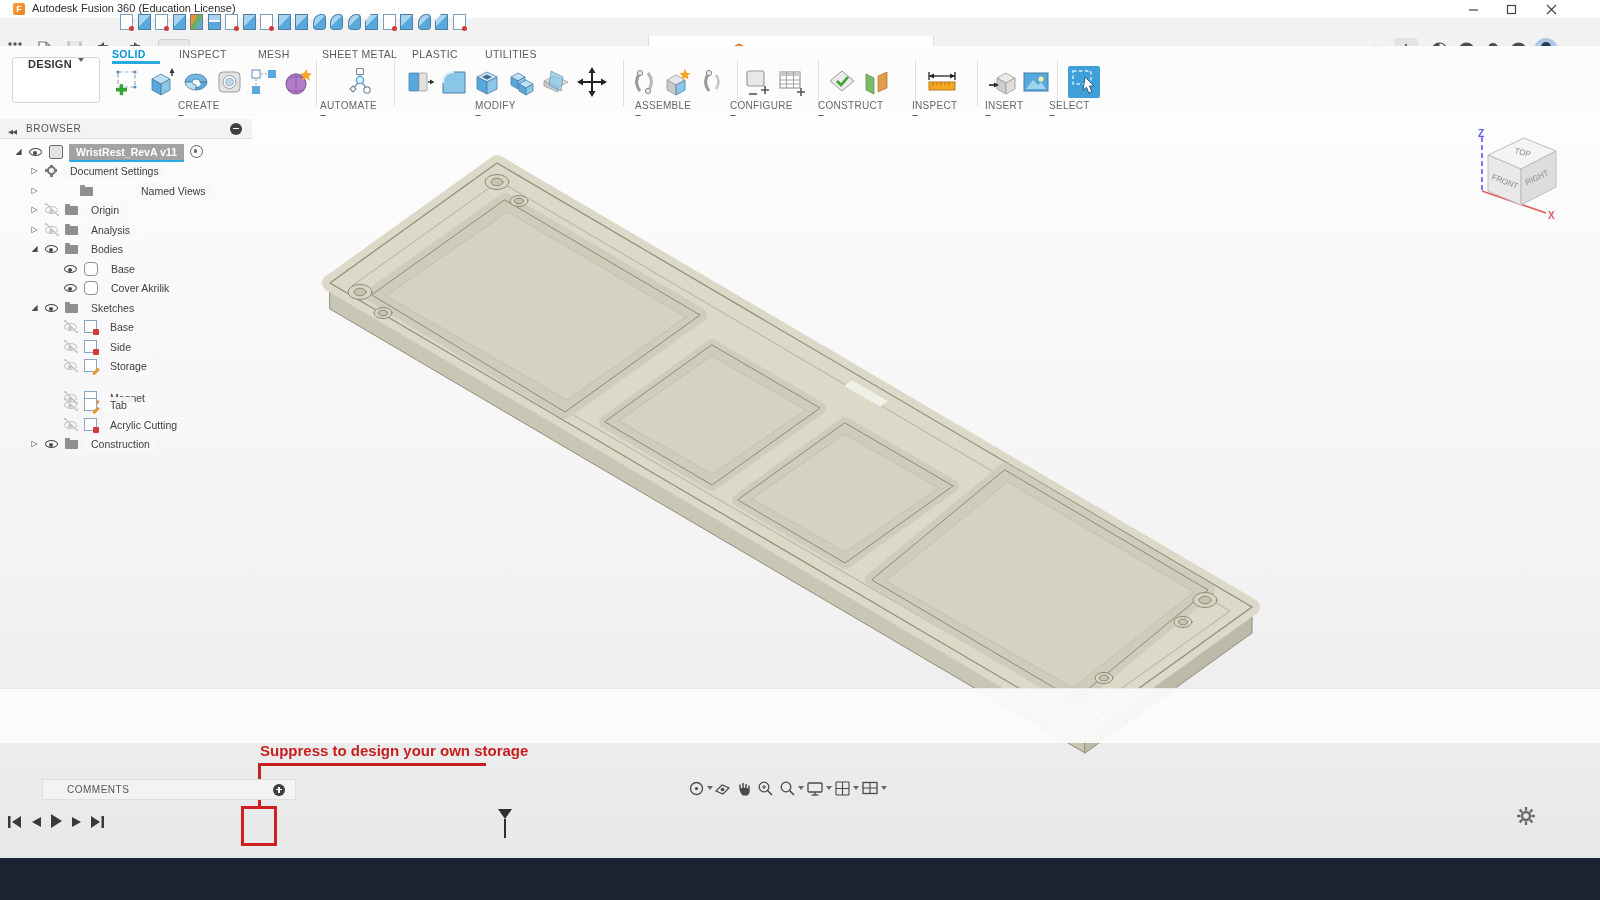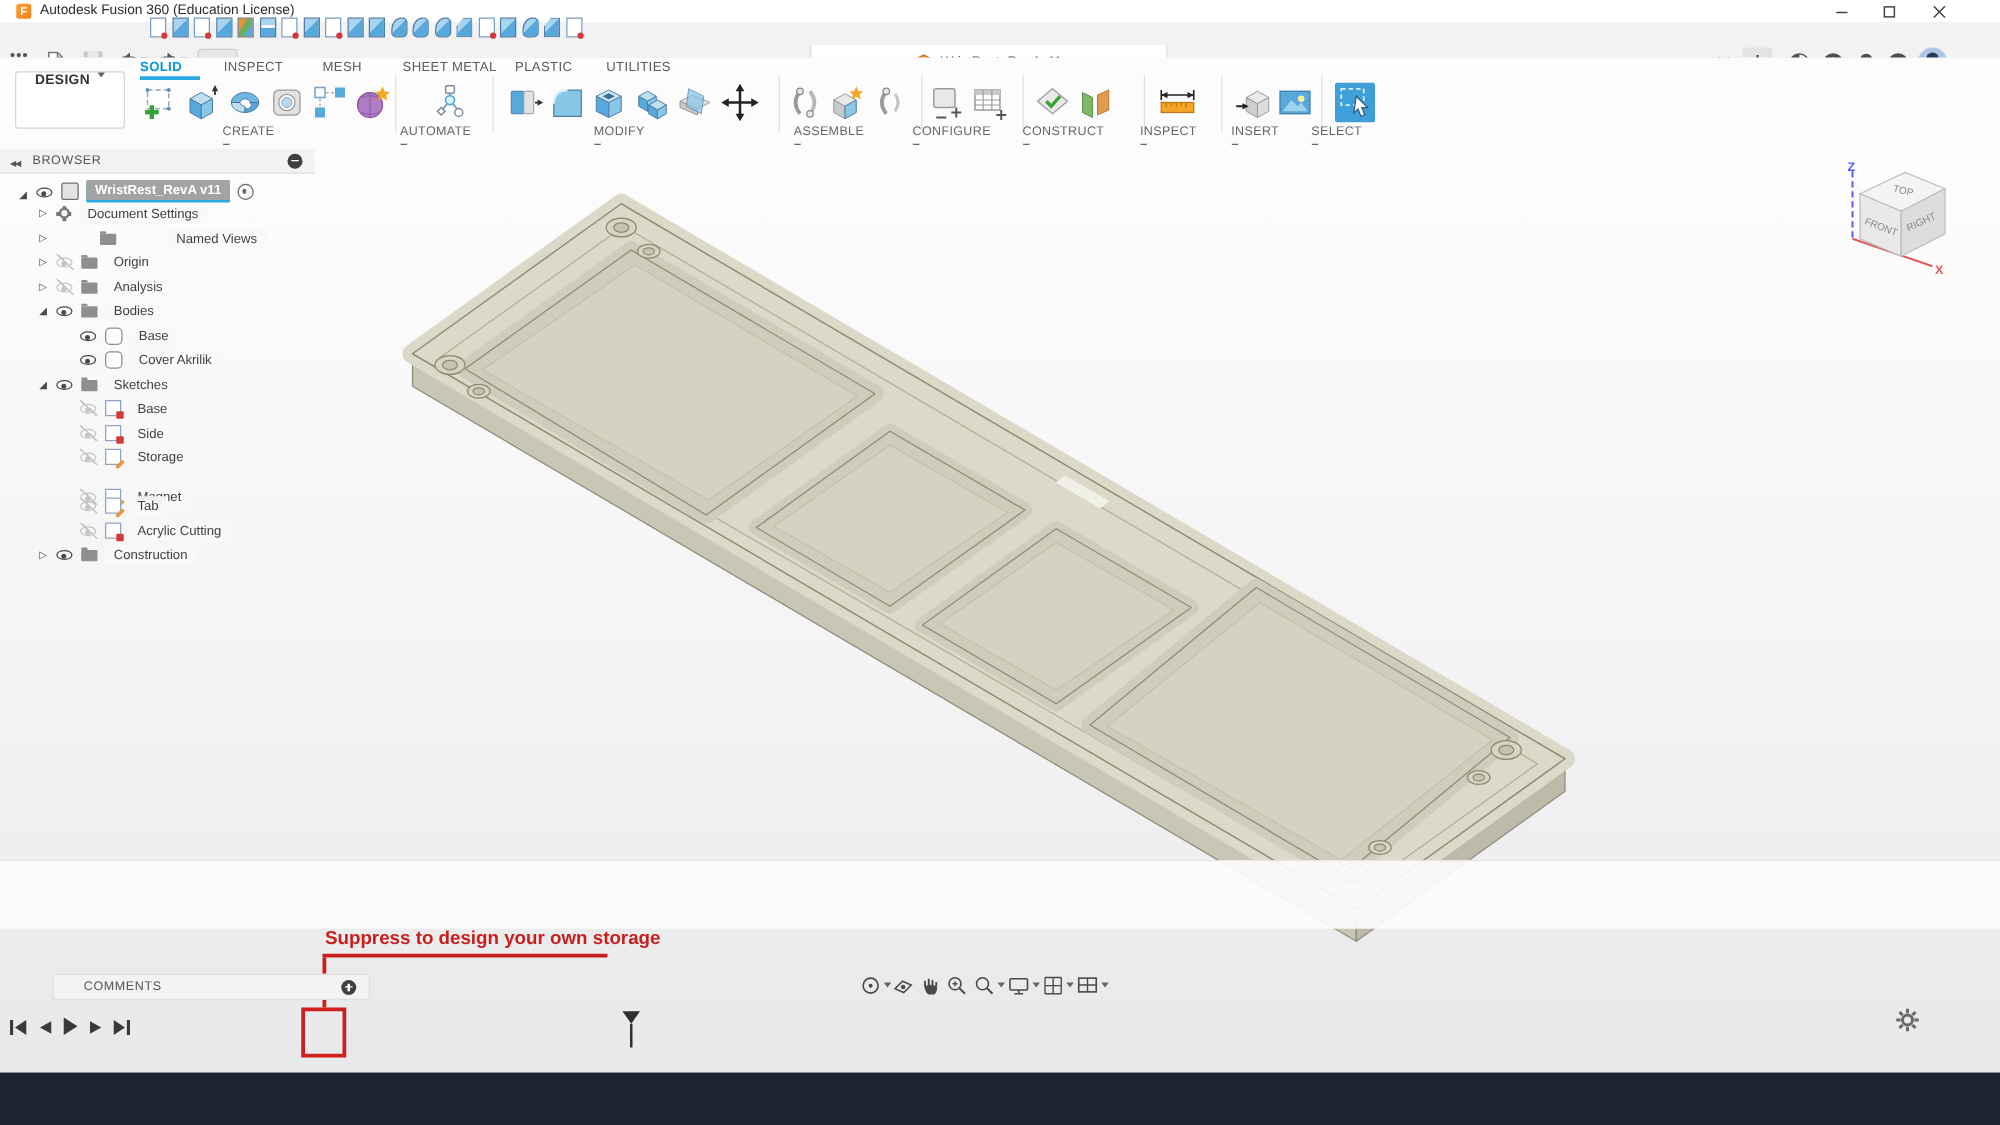--- a/index.html
+++ b/index.html
@@ -540,21 +540,21 @@
       <text x="74" y="30" font-size="8" fill="#8a8a8a" text-anchor="middle" font-family="Liberation Sans,sans-serif" transform="rotate(14 74 30)">TOP</text>
       <text x="56" y="59" font-size="8" fill="#8a8a8a" text-anchor="middle" font-family="Liberation Sans,sans-serif" transform="rotate(21 56 59)">FRONT</text>
       <text x="90" y="55" font-size="8" fill="#8a8a8a" text-anchor="middle" font-family="Liberation Sans,sans-serif" transform="rotate(-25 90 55)">RIGHT</text>
     </svg>
 
     <div class="abs" id="browser-header">
       <span class="collapse-arrows" style="margin-left:8px;"></span>
       <span class="panel-title">BROWSER</span>
       <span class="circbtn"></span>
     </div>
-    <div class="abs brow" style="left:14px;top:27px;align-items:flex-end;">
+    <div class="abs brow" style="left:14px;top:27px;">
       <span class="tri open"></span>
       <span class="eye"></span>
       <span class="compic"></span>
       <span class="lbl sel">WristRest_RevA v11</span>
       <span class="radio"></span>
     </div>
     <div class="abs brow" style="left:30px;top:46px;">
       <span class="tri closed"></span>
       <span class="gearic"></span>
       <span class="lbl">Document Settings</span>

